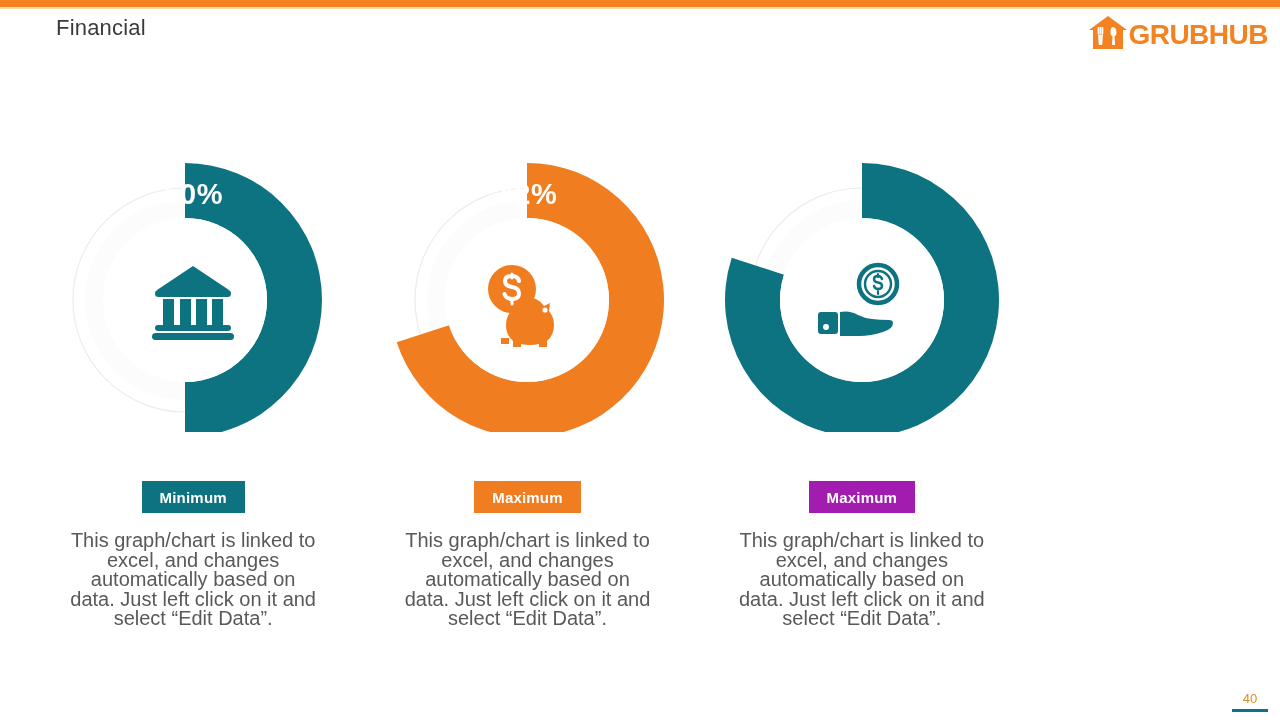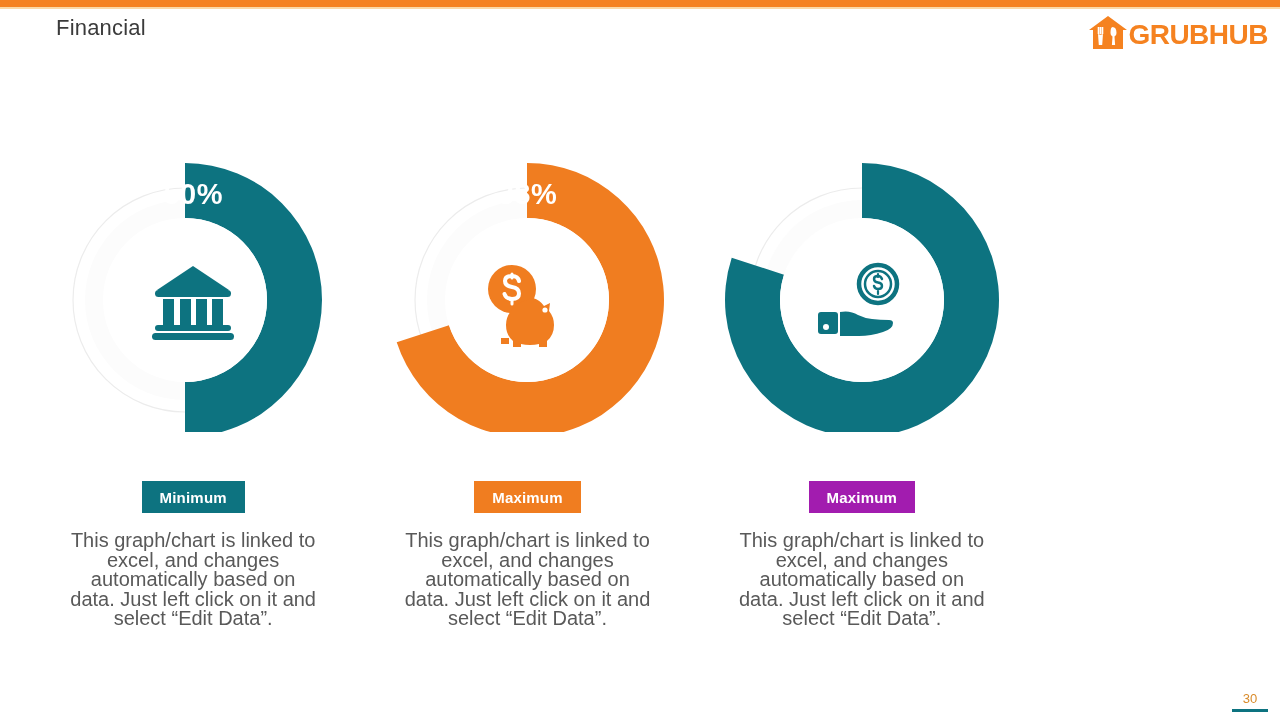--- a/index.html
+++ b/index.html
@@ -228,21 +228,21 @@
   <div class="card">
     <div class="donut-wrap">
       <svg class="donut-svg" width="290" height="282" viewBox="0 0 290 282">
         <circle cx="145" cy="150" r="112" fill="none" stroke="#ececec" stroke-width="1.2"></circle>
         <circle cx="145" cy="150" r="100" fill="#fcfcfc"></circle>
 
         <path d="M 145.00 13.00 A 137 137 0 1 1 14.71 192.34 L 67.01 175.34 A 82 82 0 1 0 145.00 68.00 Z" fill="#f07d20"></path>
         <circle cx="145" cy="150" r="82" fill="#ffffff"></circle>
       </svg>
 
-      <div class="donut-pct">38%</div>
+      <div class="donut-pct">42%</div>
 
       <div class="donut-icon">
         <svg width="92" height="88" viewBox="0 0 92 88">
           <circle cx="31" cy="27" r="24" fill="#f07d20"></circle>
           <path d="M31 12 v4 M31 38 v4" stroke="#ffffff" stroke-width="3" stroke-linecap="round"></path>
           <path d="M38 19 q-1 -5 -7 -5 q-7 0 -7 5 q0 5 7 6 q7 1 7 6.5 q0 5.5 -7 5.5 q-6 0 -7.5 -5" stroke="#ffffff" stroke-width="4" fill="none" stroke-linecap="round"></path>
           <path d="M52 36 q7 2 11 8 l6 -3 l-1 8 q5 6 5 14 q0 10 -7 16 l0 6 h-8 l0 -3 q-4 1 -9 1 q-5 0 -9 -1 l0 3 h-8 l0 -6 q-7 -6 -7 -16 q0 -8 5 -14 q5 -7 13 -10 q4 -2 9 -3 Z" fill="#f07d20"></path>
           <circle cx="64" cy="48" r="2.6" fill="#ffffff"></circle>
           <rect x="20" y="76" width="8" height="6" fill="#f07d20"></rect>
           <rect x="50" y="76" width="8" height="6" fill="#f07d20"></rect>
@@ -280,15 +280,15 @@
     </div>
 
     <div class="chip" style="background:#a21caf;">Maximum</div>
 
     <div class="desc">This graph/chart is linked to excel, and changes automatically based on data. Just left click on it and select “Edit Data”.</div>
   </div>
 
 </div>
 
 <div class="page-num-box">
-  <div class="page-num">30</div>
+  <div class="page-num">40</div>
   <div class="page-rule"></div>
 </div>
 
 </body></html>

